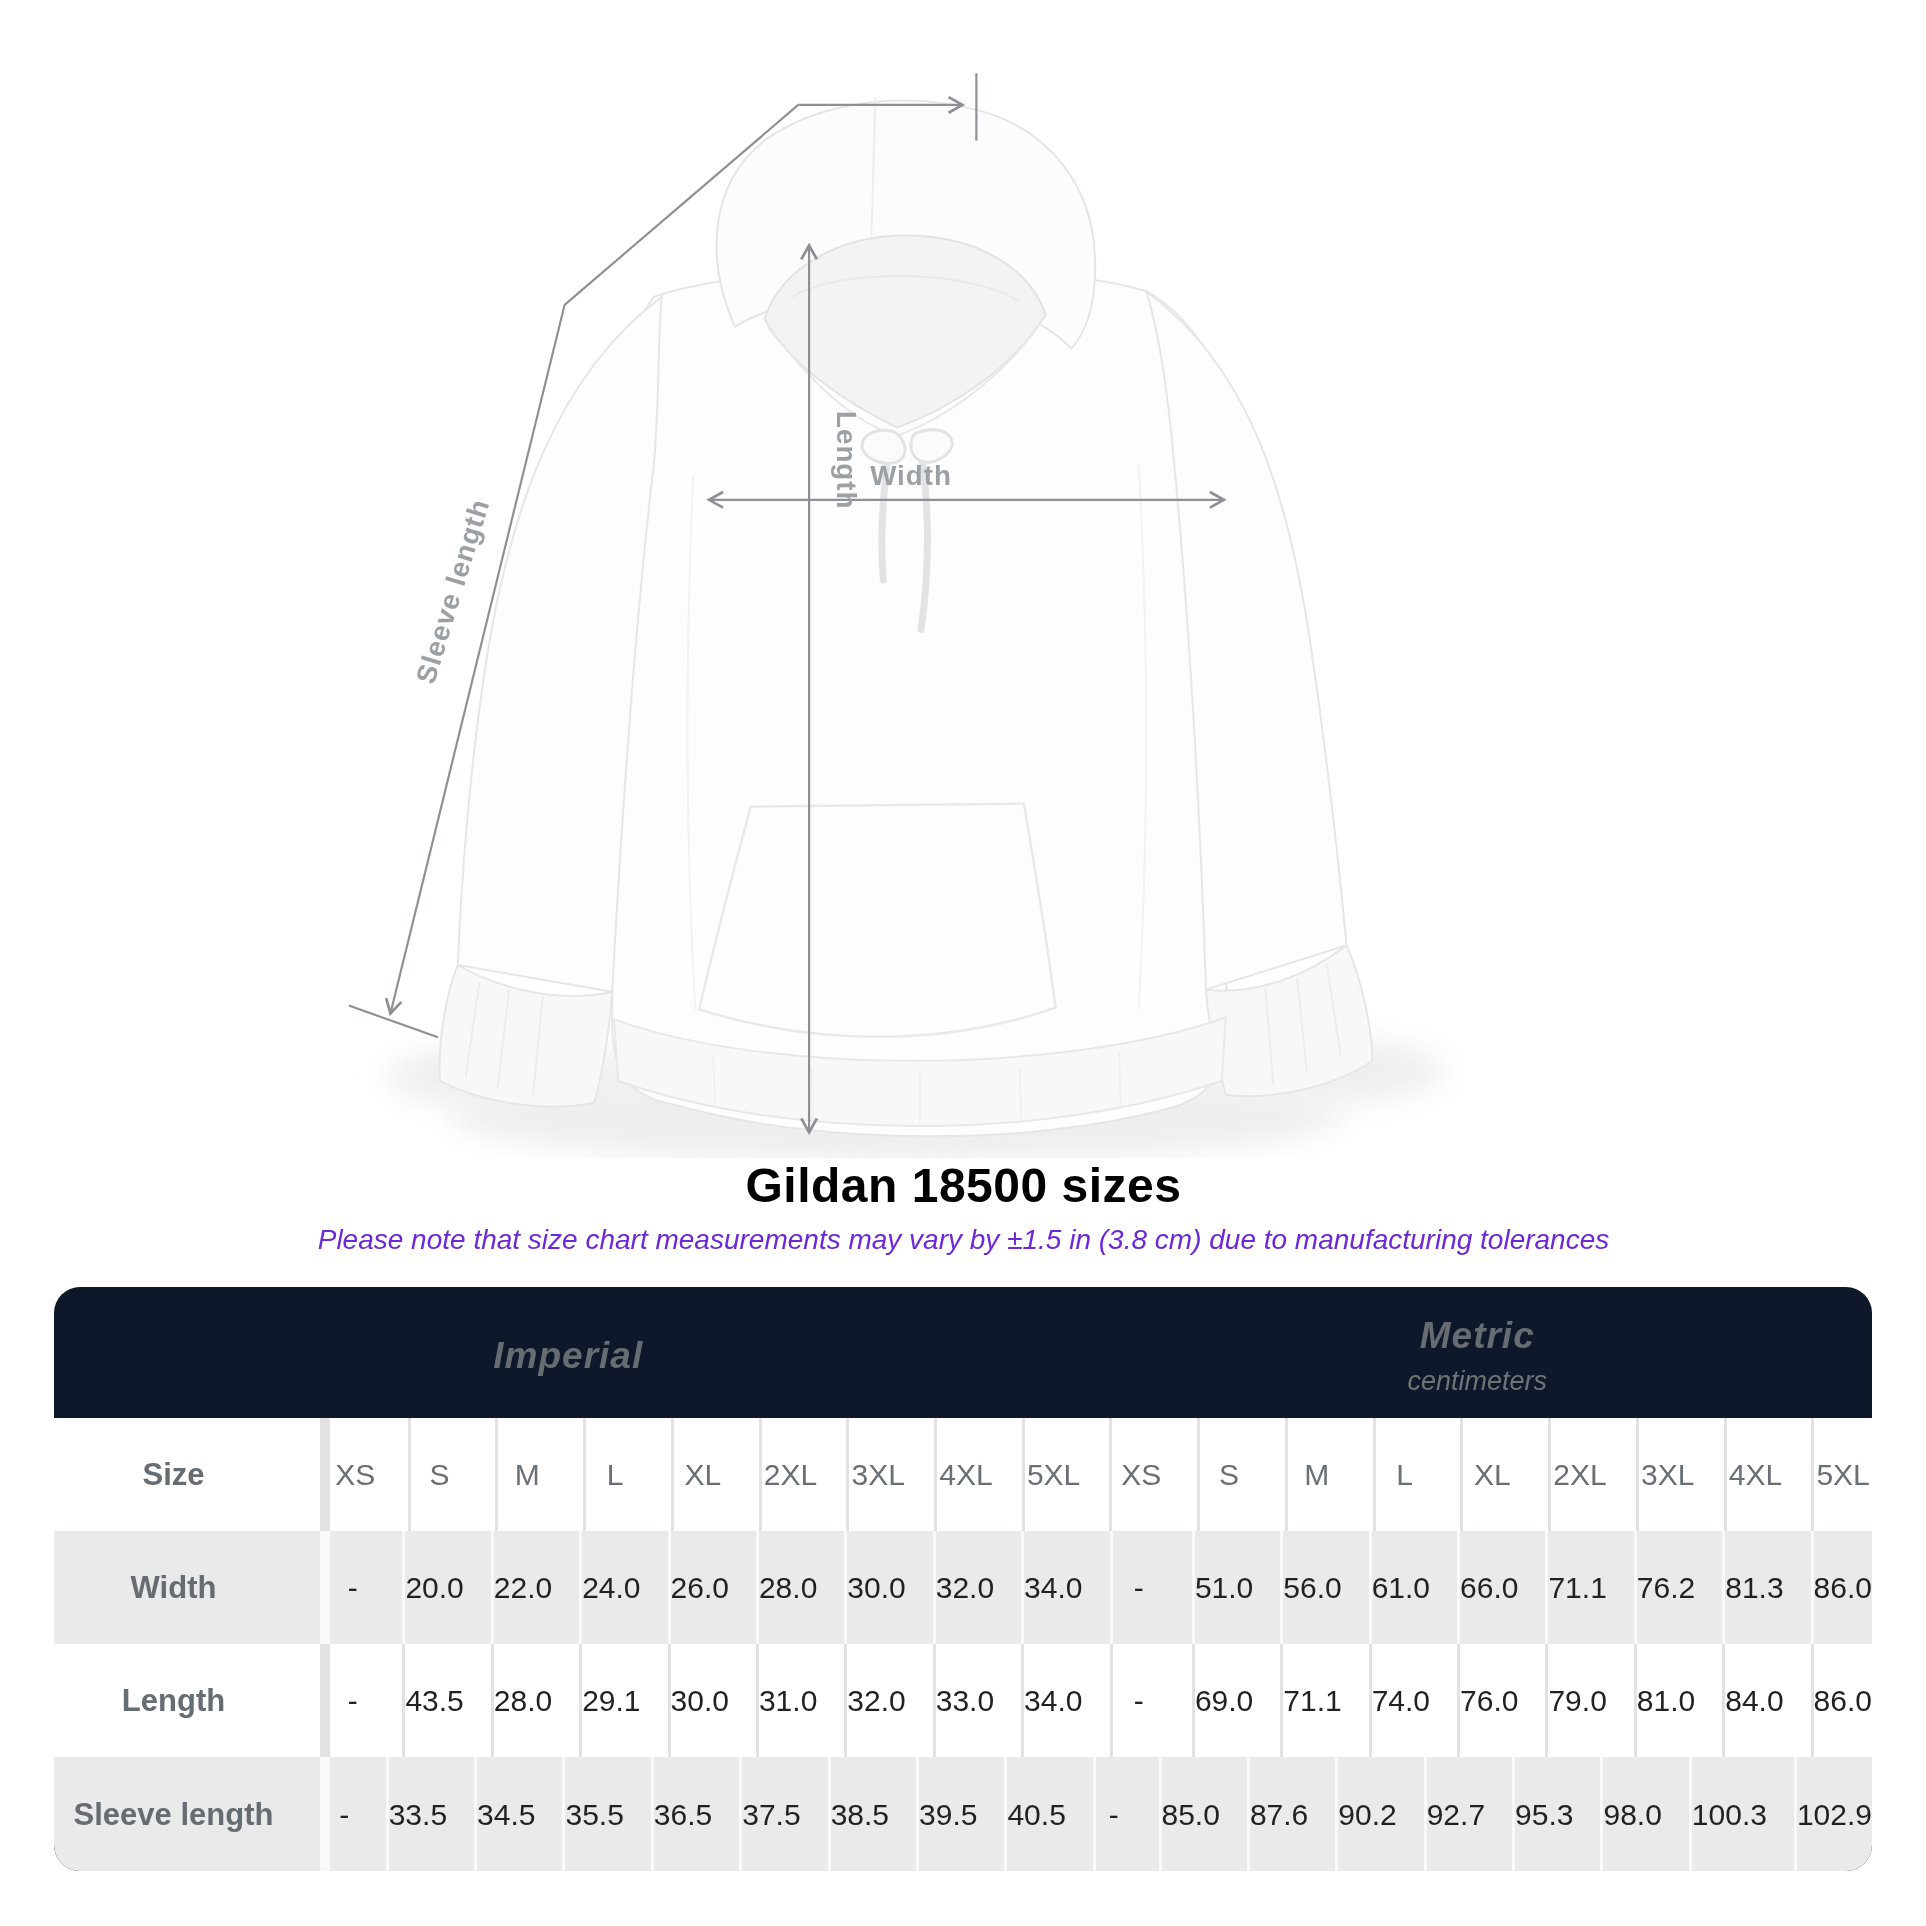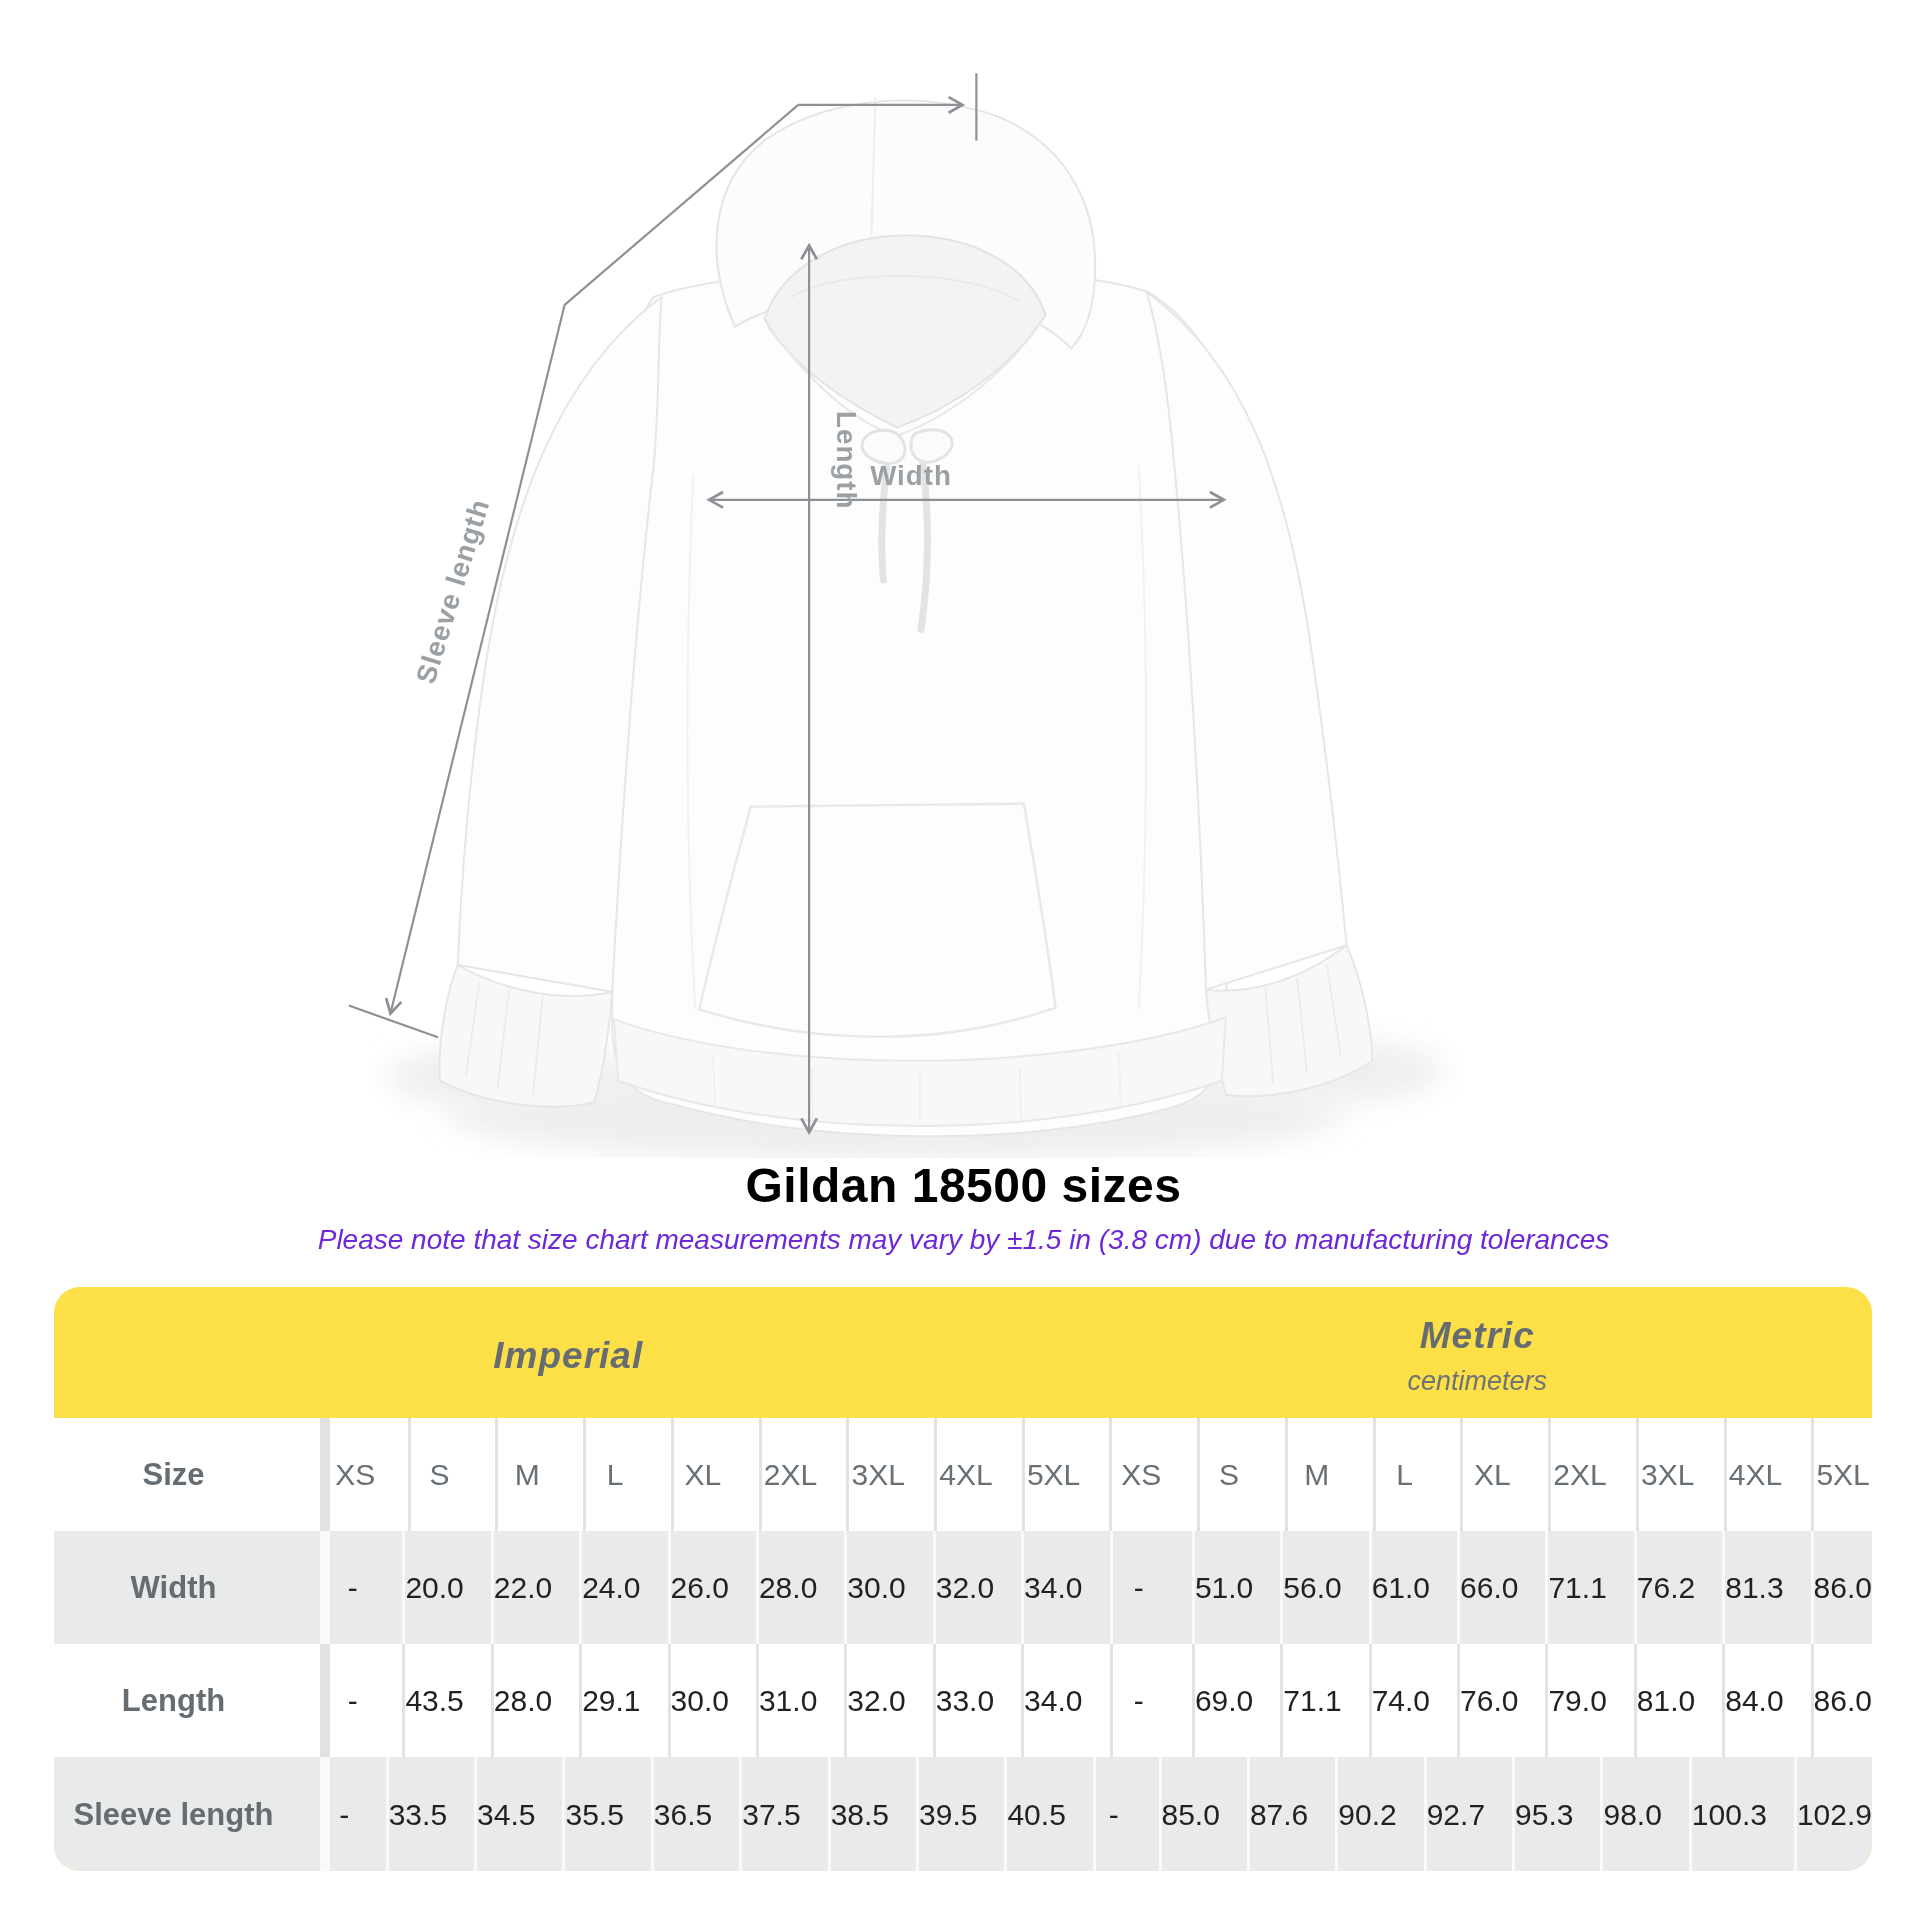--- a/index.html
+++ b/index.html
@@ -13,21 +13,21 @@
   .title{
     position:absolute;top:1158px;left:0;width:100%;text-align:center;
     font-size:48px;font-weight:bold;color:#000000;letter-spacing:0.5px;
   }
   .subtitle{
     position:absolute;top:1224px;left:0;width:100%;text-align:center;
     font-size:28px;font-style:italic;color:#6d28d9;
   }
   .table-card{
     position:absolute;left:54px;top:1287px;width:1818px;height:584px;
-    background:#fde047;border-radius:26px;overflow:hidden;
+    background:#0f172a;border-radius:26px;overflow:hidden;
   }
   .band{height:131px;display:grid;grid-template-columns:239px repeat(18,1fr);}
   .grp{text-align:center;align-self:center;padding-top:6px;}
   .grp.imperial{grid-column:1 / span 10;}
   .grp.metric{grid-column:11 / span 9;}
   .g-title{font-size:37px;font-weight:bold;font-style:italic;color:#666c71;letter-spacing:1px;}
   .g-sub{font-size:27px;font-style:italic;color:#6e7377;margin-top:9px;}
   .trow{display:grid;grid-template-columns:239px repeat(18,1fr);height:113px;gap:27px;}
   .trow:last-child{height:115px;}
   .trow.white{background:#ffffff;--sep:#e2e2e2;}

